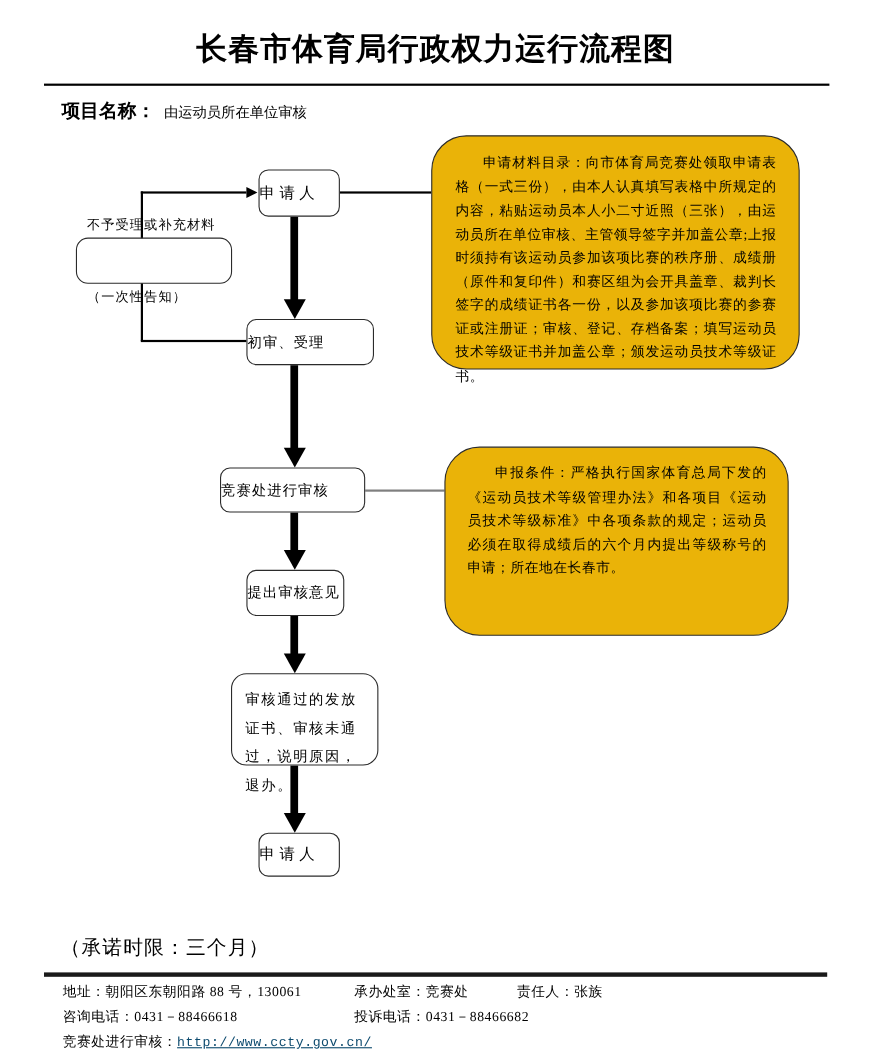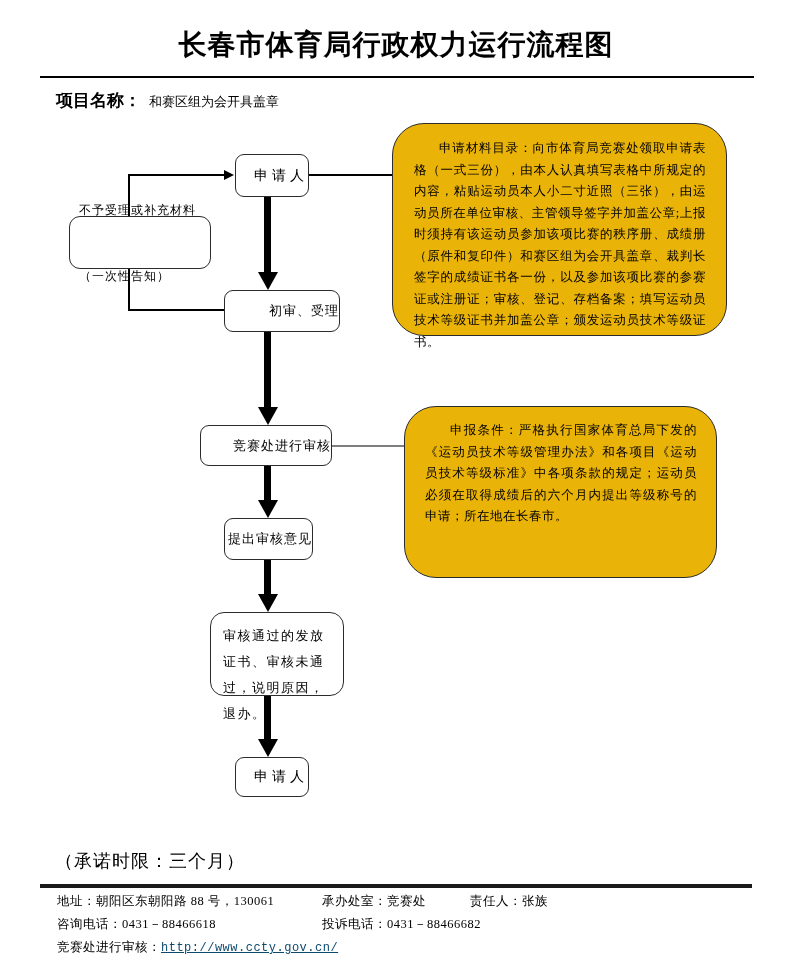--- a/index.html
+++ b/index.html
@@ -41,27 +41,27 @@
     margin-right: 8px;
   }
   
   .node {
     position: absolute;
     background: #fff;
     border: 1.5px solid #2b2b2b;
     border-radius: 9px;
     display: flex;
     align-items: center;
-    justify-content: flex-end;
+    justify-content: flex-start;
     font-size: 13px;
     z-index: 3;
     text-align: center;
   }
   .node-applicant-top   { left: 235px; top: 154px; width: 74px; height: 43px; font-size: 14px; letter-spacing: 4px; }
-  .node-reject          { left: 69px;  top: 216px; width: 142px; height: 53px; border-radius: 11px;
+  .node-reject          { left: 69px;  top: 216px; width: 142px; height: 42px; border-radius: 11px;
                           flex-direction: column; align-items: flex-start; justify-content: center;
                           padding-left: 9px; font-size: 12px; line-height: 20px; letter-spacing: 1px; gap: 46px; }
   .node-initial         { left: 224px; top: 290px; width: 116px; height: 42px; letter-spacing: 1px; }
   .node-competition     { left: 200px; top: 425px; width: 132px; height: 41px; letter-spacing: 1px; }
   .node-opinion         { left: 224px; top: 518px; width: 89px; height: 42px; letter-spacing: 1px; }
   .node-result          { left: 210px; top: 612px; width: 134px; height: 84px;
                           align-items: flex-start; text-align: left;
                           padding: 10px 10px 8px 12px; font-size: 13px;
                           line-height: 26px; letter-spacing: 1.5px; border-radius: 14px; }
   .node-applicant-bottom{ left: 235px; top: 757px; width: 74px; height: 40px; font-size: 14px; letter-spacing: 4px; }
@@ -117,21 +117,21 @@
   }
 </style>
 </head>
 <body>
 
 <div class="page">
 
   <div class="title">长春市体育局行政权力运行流程图</div>
   <div class="hr-top"></div>
   <div class="project-line">
-    <span class="project-label">项目名称：</span><span>和赛区组为会开具盖章</span>
+    <span class="project-label">项目名称：</span><span>由运动员所在单位审核</span>
   </div>
 
   <div class="line" style="left:128px; top:174px; width:96px; height:1.5px;"></div>
   <div class="line" style="left:128px; top:174px; width:1.5px; height:136px;"></div>
   <div class="line" style="left:128px; top:309px; width:96px; height:1.5px;"></div>
   <div class="ah-right" style="left:224px; top:170px;"></div>
 
   <div class="line" style="left:309px; top:174px; width:83px; height:1.5px;"></div>
   <div class="line gray" style="left:332px; top:445px; width:72px; height:1.5px;"></div>
 

